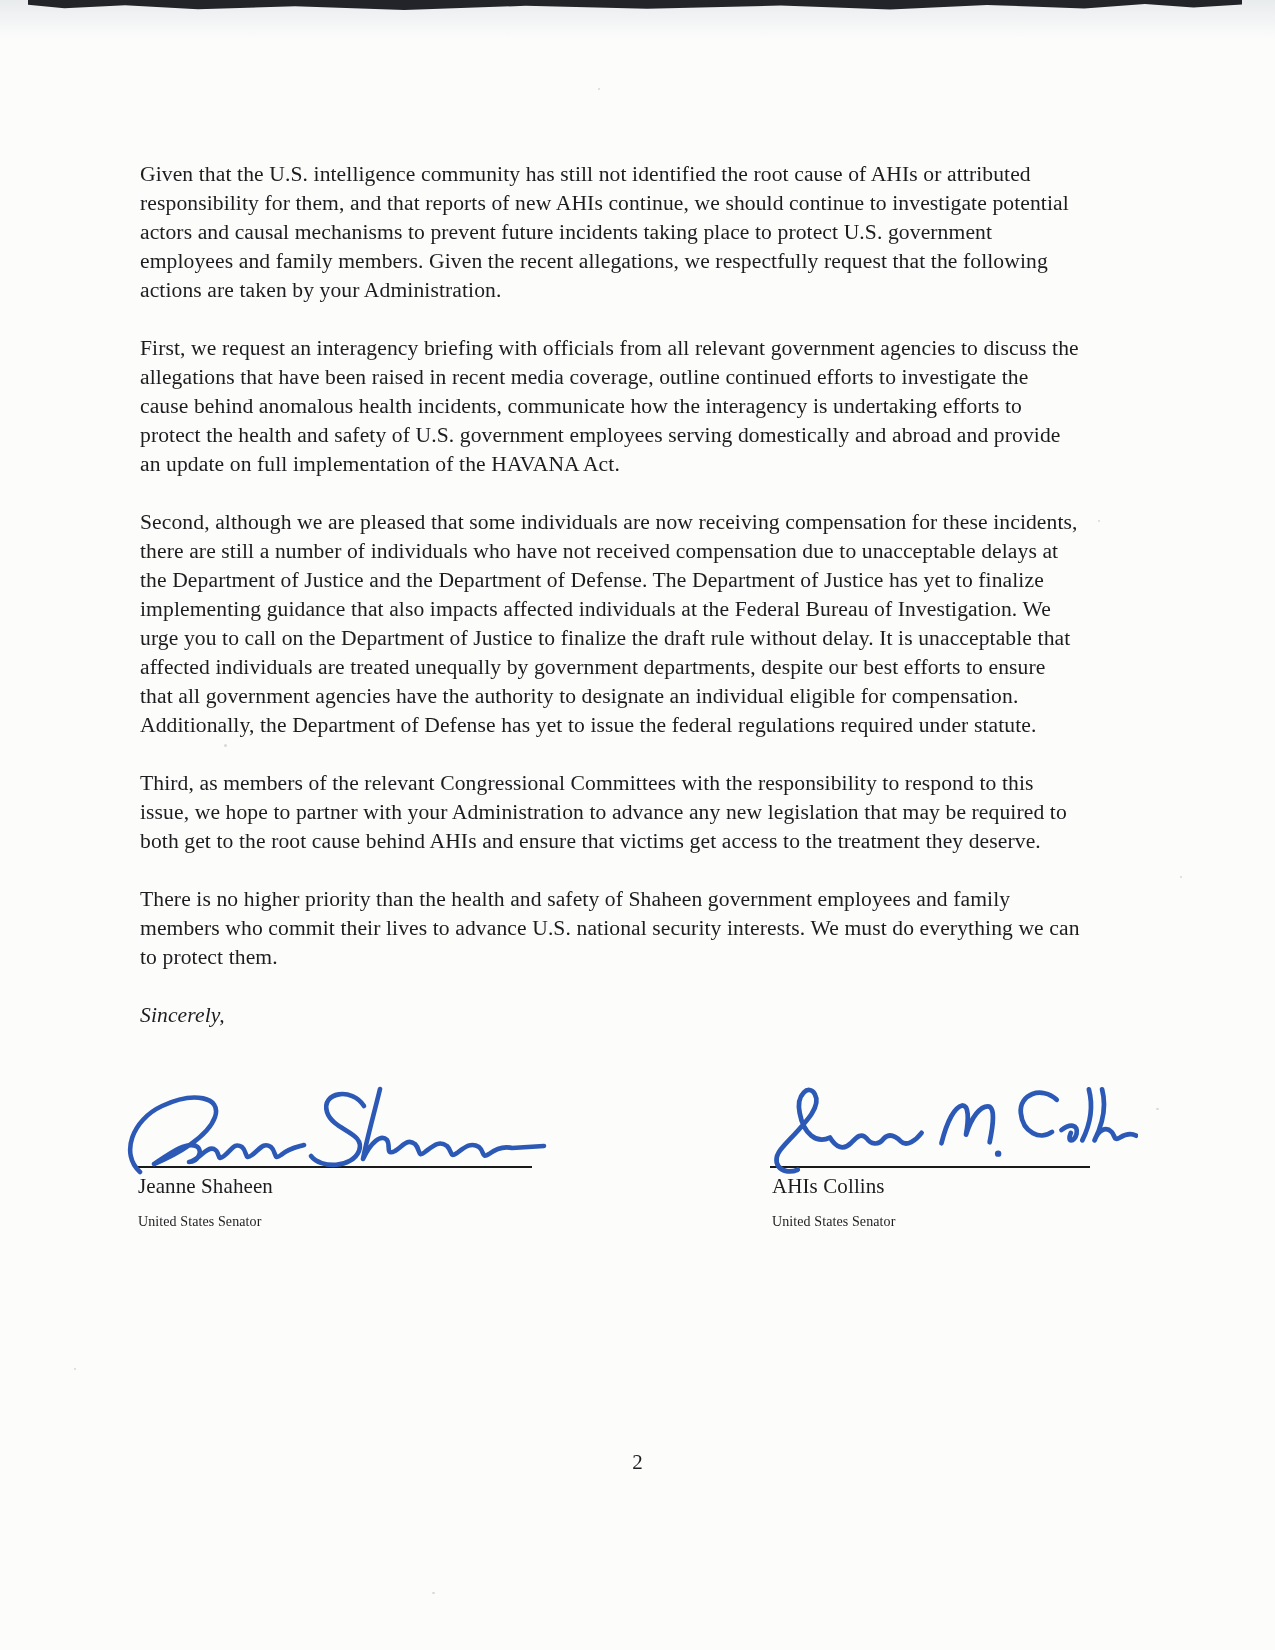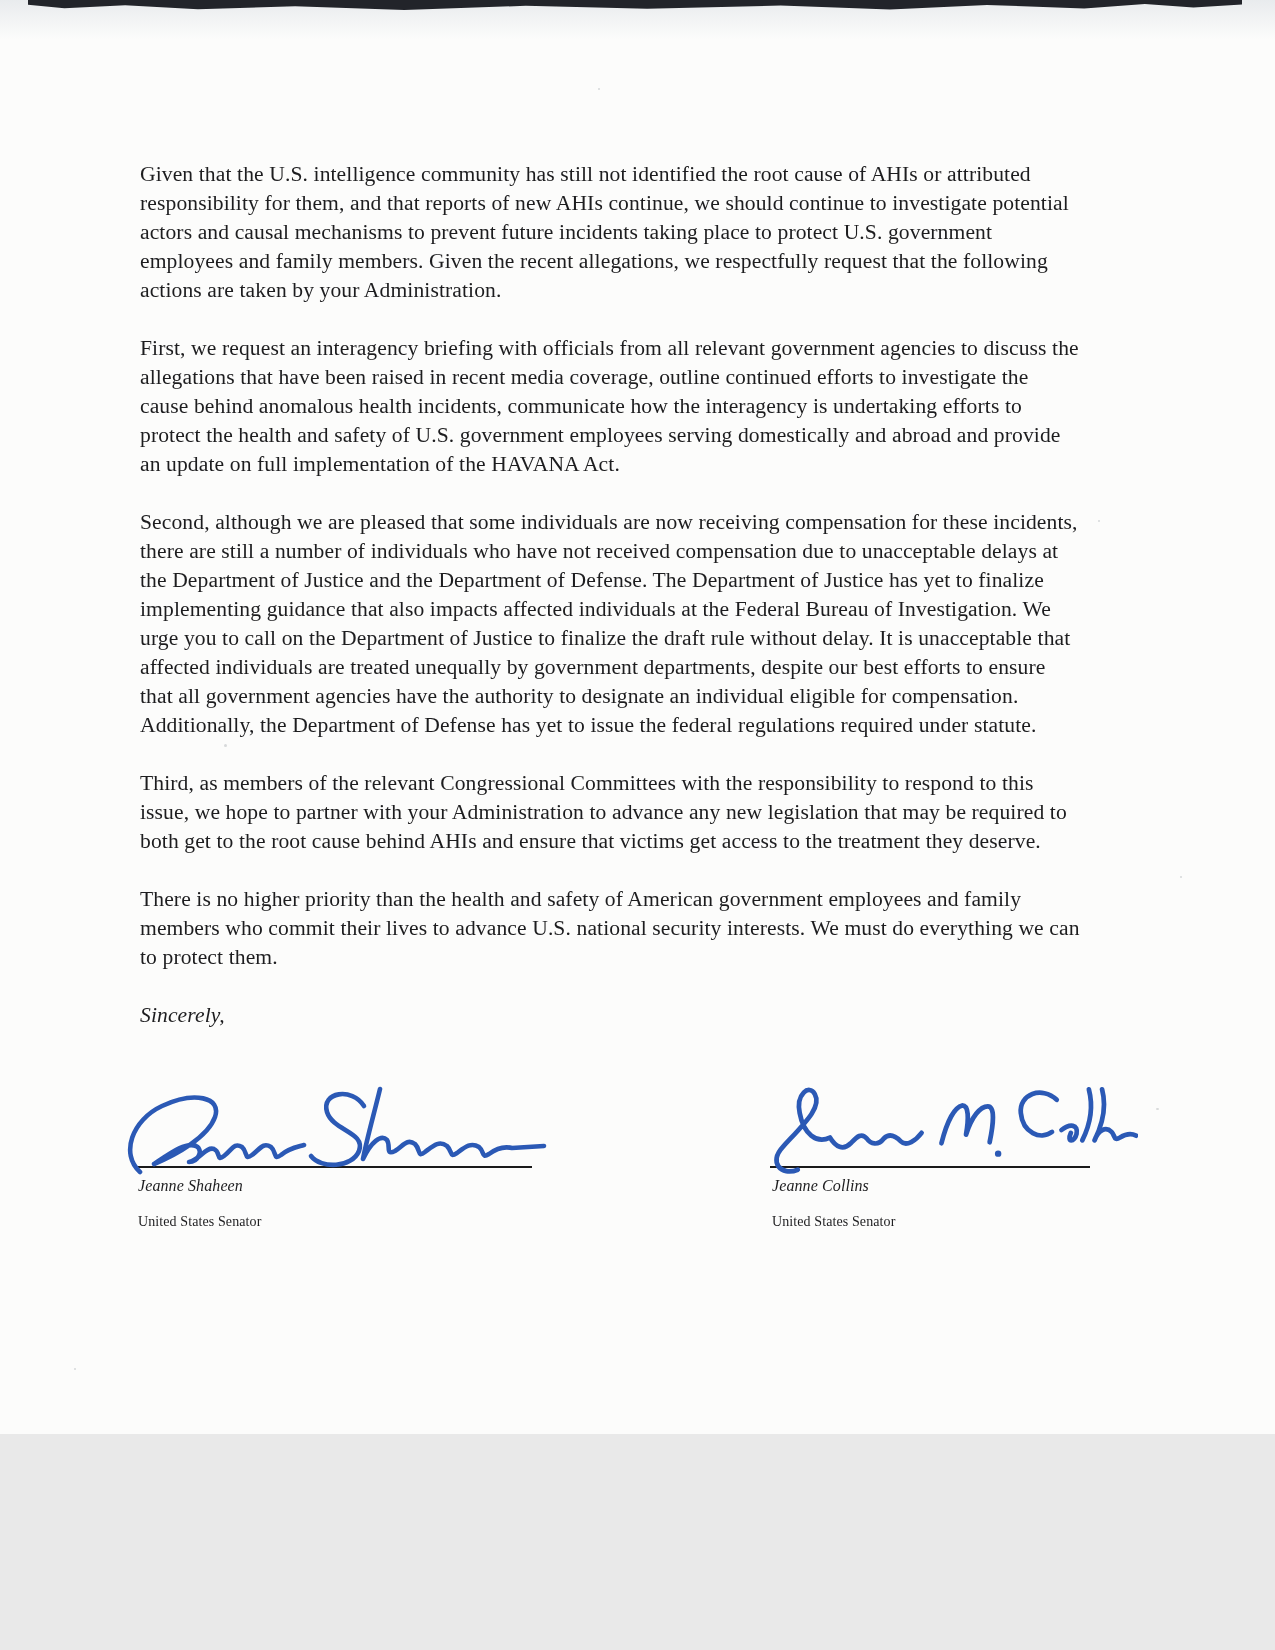--- a/index.html
+++ b/index.html
@@ -5,21 +5,21 @@
   :root {
     --ink: #1d1d1f;
     --signature_blue: #2b59b5;
     --paper: #fcfcfb;
   }
   * { margin: 0; padding: 0; box-sizing: border-box; }
   html, body { background: #e9e9e9; }
   .page {
     position: relative;
     width: 1275px;
-    height: 1434px;
+    height: 1650px;
     margin: 0 auto;
     background: var(--paper);
     overflow: hidden;
     font-family: "Liberation Serif", "DejaVu Serif", serif;
     color: var(--ink);
     padding-left: 16px;
   }
   
   .scan-shadow {
     position: absolute; top: 0; left: 0; width: 100%; height: 46px;
@@ -61,21 +61,21 @@
   .sig-script path, .sig-script circle { stroke: var(--signature_blue); }
   .sig-script circle { fill: var(--signature_blue); stroke: none; }
   .sig-line {
     border: none; height: 0;
     border-top: 2px solid #1a1a1a;
     margin: -14px 0 4px 10px;
     position: relative; z-index: 1;
   }
   .sig-block.left  .sig-line { width: 396px; }
   .sig-block.right .sig-line { width: 320px; }
-  .sig-name  { font-size: 16px; line-height: 28px; padding-left: 12px; font-style: italic; }
+  .sig-name  { font-size: 21px; line-height: 28px; padding-left: 12px; }
   .sig-title { font-size: 14px; line-height: 28px; padding-left: 12px; margin-top: 8px; }
 
   .page-number {
     position: absolute;
     top: 1450px; left: 0; width: 1275px;
     text-align: center;
     font-size: 21px;
   }
 </style>
 </head>
@@ -95,21 +95,21 @@
     <span class="speck" style="left:74px;  top:1368px; width:2px; height:2px;"></span>
     <span class="speck" style="left:1180px; top:876px; width:2px; height:2px;"></span>
   </div>
 
   <div class="letter-body">
 
     <p>Given that the U.S. intelligence community has still not identified the root cause of AHIs or attributed responsibility for them, and that reports of new AHIs continue, we should continue to investigate potential actors and causal mechanisms to prevent future incidents taking place to protect U.S. government employees and family members. Given the recent allegations, we respectfully request that the following actions are taken by your Administration.</p>
     <p>First, we request an interagency briefing with officials from all relevant government agencies to discuss the allegations that have been raised in recent media coverage, outline continued efforts to investigate the cause behind anomalous health incidents, communicate how the interagency is undertaking efforts to protect the health and safety of U.S. government employees serving domestically and abroad and provide an update on full implementation of the HAVANA Act.</p>
     <p>Second, although we are pleased that some individuals are now receiving compensation for these incidents, there are still a number of individuals who have not received compensation due to unacceptable delays at the Department of Justice and the Department of Defense. The Department of Justice has yet to finalize implementing guidance that also impacts affected individuals at the Federal Bureau of Investigation. We urge you to call on the Department of Justice to finalize the draft rule without delay. It is unacceptable that affected individuals are treated unequally by government departments, despite our best efforts to ensure that all government agencies have the authority to designate an individual eligible for compensation. Additionally, the Department of Defense has yet to issue the federal regulations required under statute.</p>
     <p>Third, as members of the relevant Congressional Committees with the responsibility to respond to this issue, we hope to partner with your Administration to advance any new legislation that may be required to both get to the root cause behind AHIs and ensure that victims get access to the treatment they deserve.</p>
-    <p>There is no higher priority than the health and safety of American government employees and family members who commit their lives to advance U.S. national security interests. We must do everything we can to protect them.</p>
+    <p>There is no higher priority than the health and safety of Shaheen government employees and family members who commit their lives to advance U.S. national security interests. We must do everything we can to protect them.</p>
 
     <p class="closing">Sincerely,</p>
 
     <div class="signature-row">
 
       <div class="sig-block left">
         <svg class="sig-script" width="430" height="104" viewBox="0 0 430 104" fill="none" stroke-width="4.6" stroke-linecap="round" stroke-linejoin="round" aria-label="Jeanne Shaheen">
           <path d="M14,96 C-6,78 6,44 36,30 C68,15 96,21 89,41 C82,61 50,79 28,88
                    C46,76 60,66 70,70 C78,74 72,86 63,86 C74,84 80,70 88,73
                    C95,76 90,86 98,80 C106,74 108,66 116,71 C122,76 118,85 126,79
@@ -133,21 +133,21 @@
           <path d="M192,66 C198,42 206,28 214,26 C221,26 221,40 218,57 C224,38 233,27 241,27
                    C249,27 247,46 243,65"></path>
           <circle cx="252" cy="77" r="3.4"></circle>
           <path d="M314,20 C298,5 274,14 276,34 C278,55 297,63 309,54"></path>
           <path d="M319,52 C328,45 337,46 335,56 C333,65 324,66 329,55"></path>
           <path d="M348,9 C353,28 349,47 341,63"></path>
           <path d="M362,9 C367,28 362,47 354,63 C358,52 366,48 372,54 C376,58 374,64 381,60
                    C389,55 394,56 398,58"></path>
         </svg>
         <hr class="sig-line">
-        <div class="sig-name">Jeanne Collins</div>
+        <div class="sig-name">AHIs Collins</div>
         <div class="sig-title">United States Senator</div>
       </div>
 
     </div>
   </div>
 
   <div class="page-number">2</div>
 
 </div>
 

